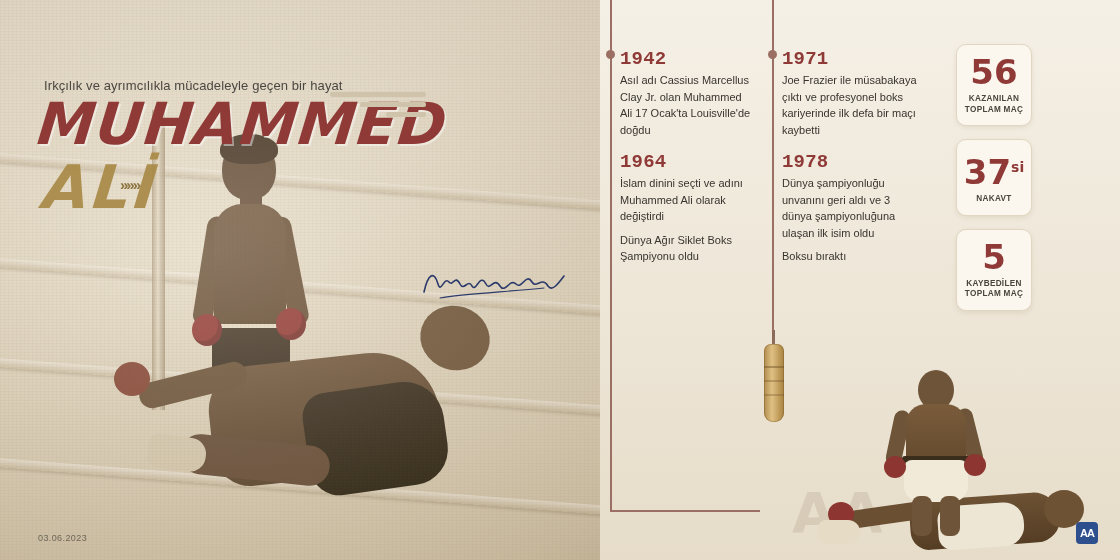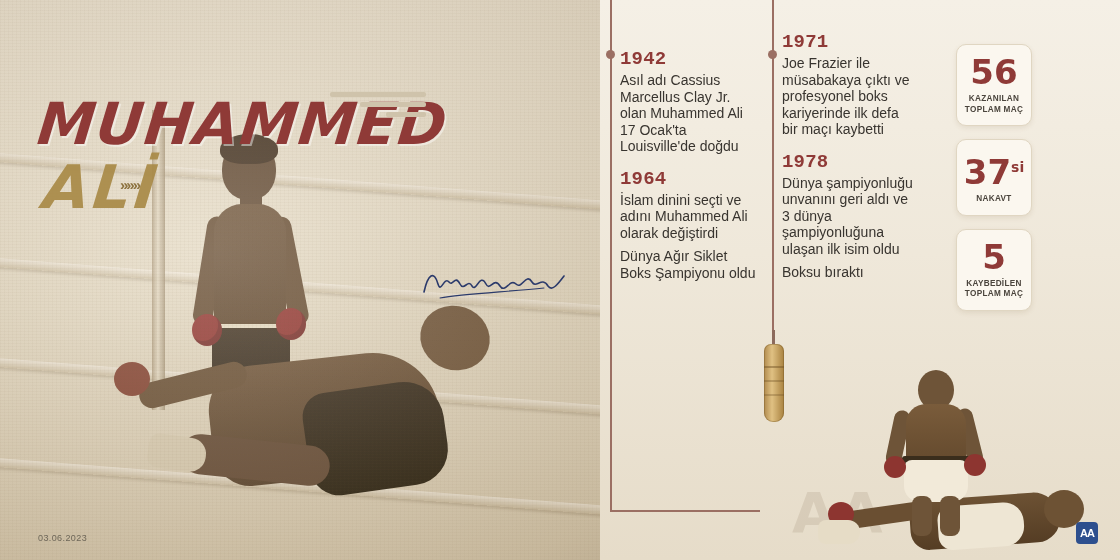--- a/index.html
+++ b/index.html
@@ -233,33 +233,33 @@
     position: absolute; left: 610px; top: 510px;
     width: 150px; height: 2px; background: #9b6f63;
   }
   .tl-dot {
     position: absolute; width: 9px; height: 9px; border-radius: 50%;
     background: #9b6f63;
   }
 
   .col { position: absolute; width: 136px; }
   .col-a { left: 620px; top: 48px; }
-  .col-b { left: 782px; top: 31px; }
+  .col-b { left: 782px; top: 48px; }
 
   .entry { margin-bottom: 13px; }
   .entry .year {
     font-family: Liberation Mono, monospace;
     font-weight: 700;
     font-size: 19px;
     color: #8f3a37;
     line-height: 22px;
     letter-spacing: .2px;
   }
   .entry .body {
-    font-size: 14px;
+    font-size: 11px;
     line-height: 16.5px;
     color: #38342f;
     margin-top: 2px;
   }
   .entry .body p { margin-bottom: 7px; }
   .entry .body p:last-child { margin-bottom: 0; }
 
   
   .bag {
     position: absolute; left: 764px; top: 336px;
@@ -397,20 +397,21 @@
       <div class="bd-arm"></div>
       <div class="bd-glove"></div>
       <div class="bd-leg"></div>
       <div class="bd-boot"></div>
     </div>
 
     <div class="vignette"></div>
     <div class="grain"></div>
   </div>
 
+  <div class="subtitle">Irkçılık ve ayrımcılıkla mücadeleyle geçen bir hayat</div>
   <div class="title-main">MUHAMMED</div>
   <div class="title-sub">ALİ</div>
   <div class="chevrons">»»»</div>
 
   <div class="deco-bars">
     <i></i>
       <i></i>
       <i></i>
   </div>
 

